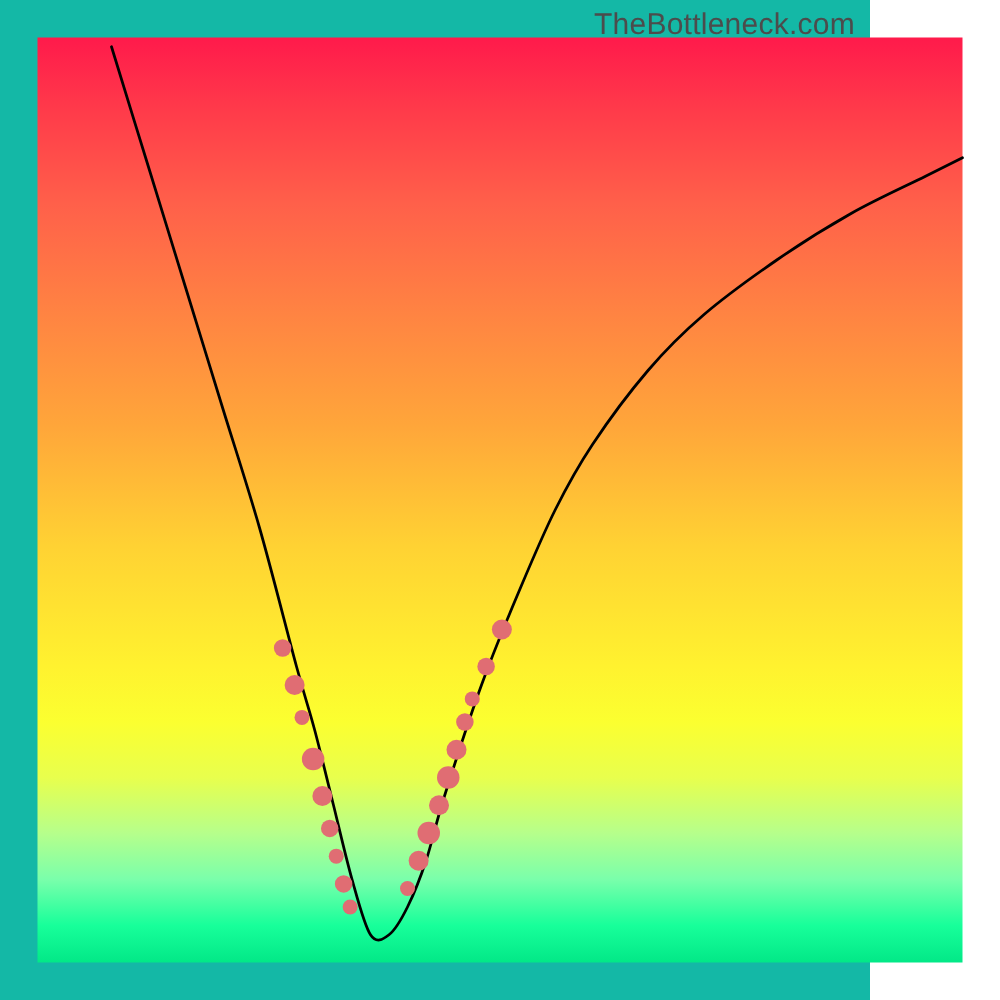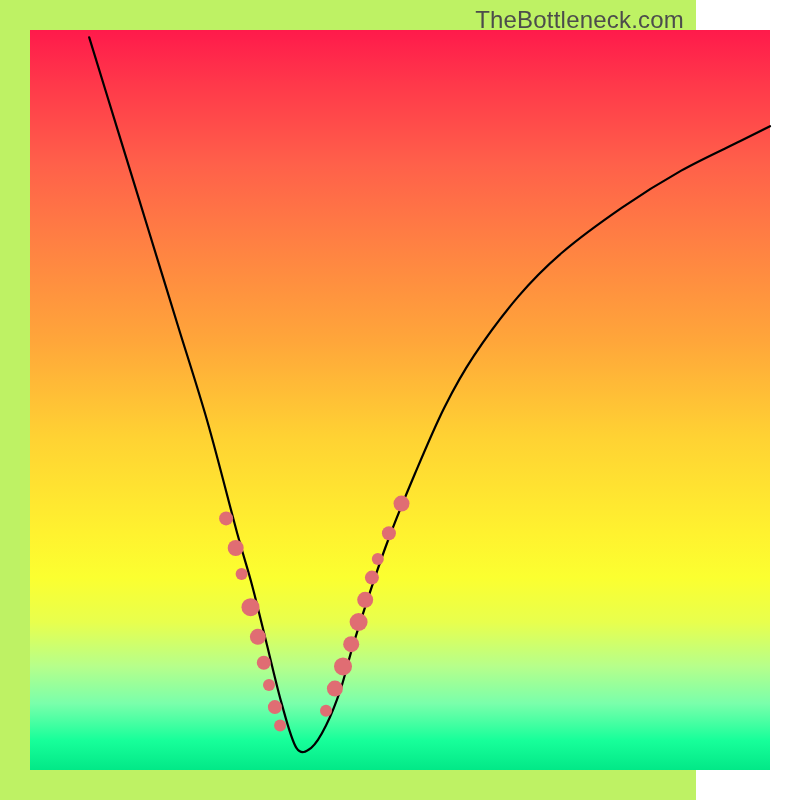--- a/index.html
+++ b/index.html
@@ -7,21 +7,21 @@
     padding: 0;
     width: 800px;
     height: 800px;
     overflow: hidden;
     font-family: Arial, Helvetica, sans-serif;
   }
   .frame {
     position: relative;
     width: 696px;
     height: 800px;
-    background: #bef264;
+    background: #14b8a6;
   }
   .plot-area {
     position: absolute;
     left: 30px;
     top: 30px;
     width: 740px;
     height: 740px;
     background: linear-gradient(
       to bottom,
       #ff1a4b 0%,

